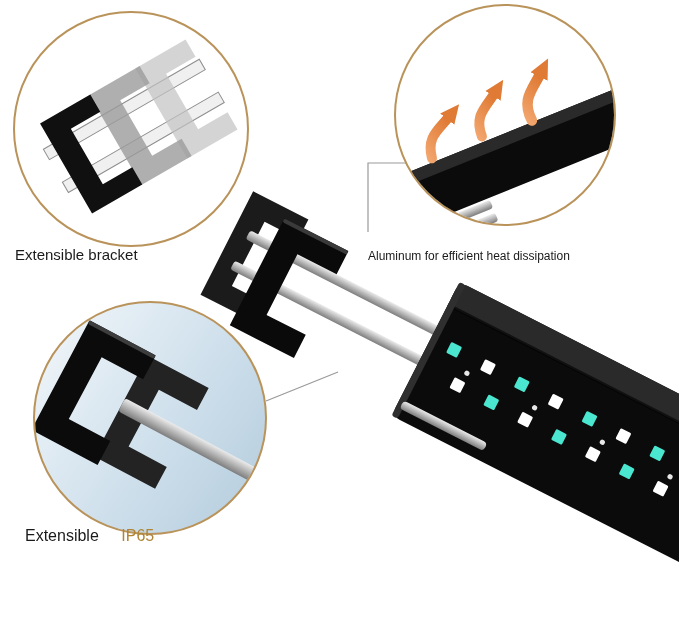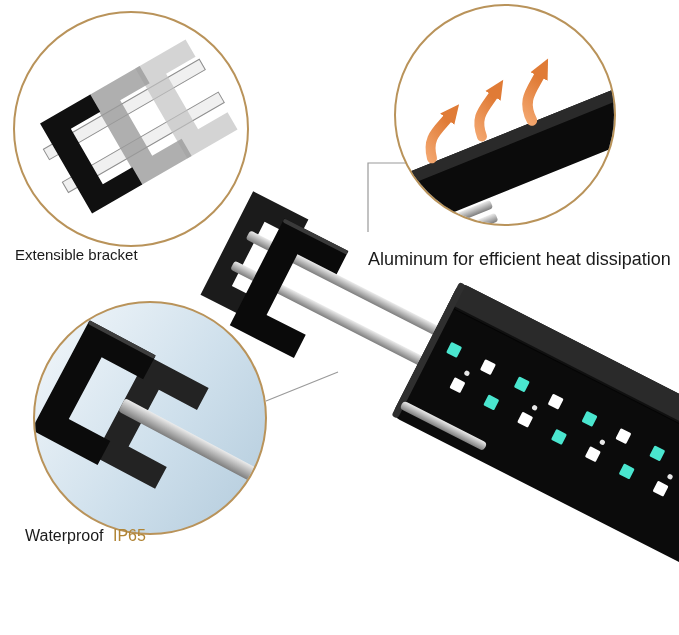--- a/index.html
+++ b/index.html
@@ -16,23 +16,23 @@
   .c1{left:13px;top:11px;width:236px;height:236px;}
   .c2{left:394px;top:4px;width:222px;height:222px;}
   .c3{left:33px;top:301px;width:234px;height:234px;
       background:linear-gradient(125deg,#f4f8fb 0%,#cfe0ec 55%,#b3cbdc 100%);}
   .circle svg{display:block;}
   .label{
     position:absolute;font-weight:400;
     color:var(--text_dark,#1a1a1a);
   }
   .l1{top:246px;left:15px;width:236px;font-size:15px;}
-  .l2{top:249px;left:368px;width:311px;font-size:18px;white-space:nowrap;}
+  .l2{top:249px;left:368px;width:311px;font-size:12px;white-space:nowrap;}
   .l3{top:527px;left:25px;width:250px;font-size:16px;}
-  .l3 .gold{color:var(--gold_text,#b08434);margin-left:5px;}
+  .l3 .gold{color:var(--gold_text,#b08434);margin-left:18px;}
   .tips{
     position:absolute;left:8px;top:599px;width:668px;
     font-size:15px;line-height:1.22;color:#202020;white-space:nowrap;
   }
 </style>
 </head>
 <body>
 
 <div class="canvas">
 
@@ -162,20 +162,20 @@
       </defs>
       <g transform="translate(112,118) rotate(28)">
         <path transform="translate(-30,-58) scale(0.92)" d="M0,0 h75 v27 h-47 v70 h47 v27 h-75 z" fill="#232323"></path>
         <rect x="-30" y="-10" width="160" height="15" rx="3" fill="url(#railGrad3)"></rect>
         <path transform="translate(-98,-62)" d="M0,0 h75 v27 h-47 v70 h47 v27 h-75 z" fill="#0b0b0b"></path>
         <rect x="-98" y="-62" width="75" height="4" rx="2" fill="#3d3d3d"></rect>
       </g>
     </svg>
   </div>
   <div class="label l3">
-    <span>Waterproof</span>
+    <span>Extensible</span>
     <span class="gold">IP65</span>
   </div>
 
   <div class="tips">
   </div>
 
 </div>
 
 </body></html>

